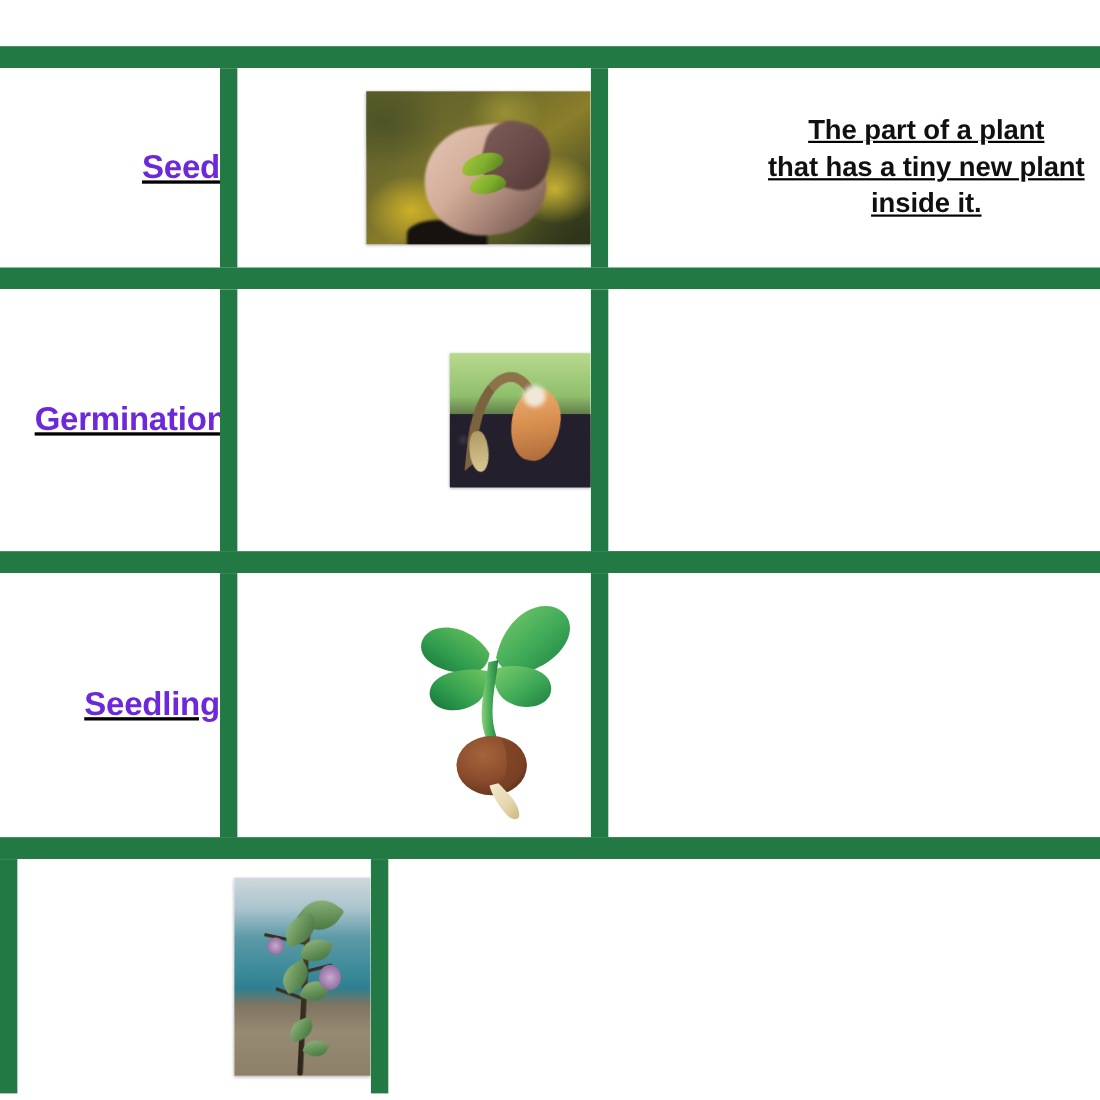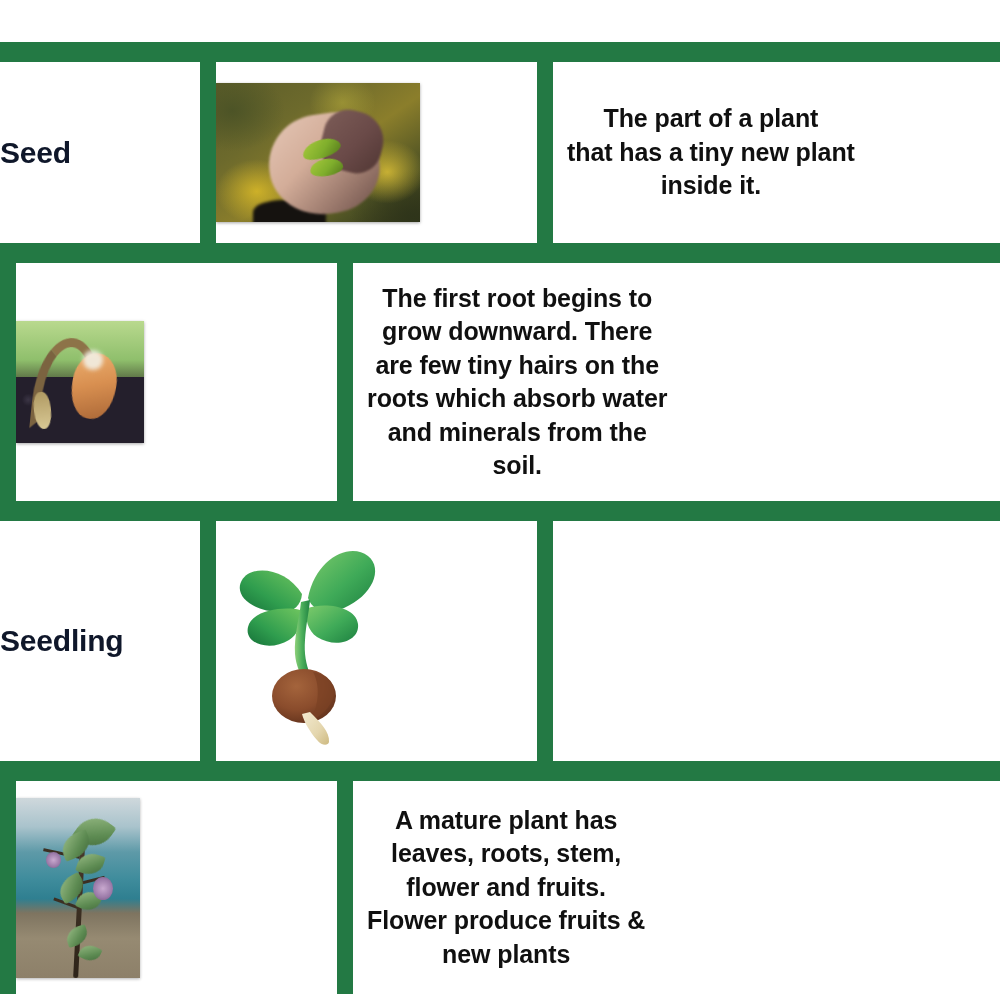--- a/index.html
+++ b/index.html
@@ -44,37 +44,38 @@
     display: flex;
     width: 100%;
     background: #ffffff;
   }
 
   .cell {
     box-sizing: border-box;
     background: #ffffff;
     display: flex;
     align-items: center;
-    justify-content: flex-start;
-    overflow: hidden;
+    justify-content: flex-end;
+    overflow: hidden;
+    text-decoration: underline;
   }
 
   .vrule {
     flex: 0 0 16px;
     background: #237944;
   }
 
   .col-stage  { flex: 0 0 200px; }
   .col-image  { flex: 0 0 321px; }
   .col-text   { flex: 1 1 auto; }
 
   .stage-label {
     font-size: 30px;
     font-weight: bold;
-    color: #0f172a;
+    color: #6d28d9;
     text-align: center;
     line-height: 1.18;
     letter-spacing: -0.2px;
     white-space: nowrap;
   }
   .stage-label.wrap { white-space: normal; }
   .stage-label.overflow {
     
     margin-left: -6px;
     margin-right: -6px;
@@ -309,39 +310,34 @@
       <div class="cell col-text">
         <div class="desc">The part of a plant
 that has a tiny new plant
 inside it.</div>
       </div>
     </div>
 
     <div class="hrule"></div>
 
     <div class="row row-2">
+      <div class="cell col-stage">
+        <div class="stage-label overflow">Germination</div>
+      </div>
       <div class="vrule"></div>
       <div class="cell col-image art">
         <div class="photo-germ">
           <div class="germ-soil"></div>
           <div class="germ-root"></div>
           <div class="germ-roottip"></div>
           <div class="germ-seed"></div>
           <div class="germ-highlight"></div>
         </div>
       </div>
       <div class="vrule"></div>
-      <div class="cell col-text">
-        <div class="desc">The first root begins to
-grow downward. There
-are few tiny hairs on the
-roots which absorb water
-and minerals from the
-soil.</div>
-      </div>
     </div>
 
     <div class="hrule"></div>
 
     <div class="row row-3">
       <div class="cell col-stage">
         <div class="stage-label">Seedling</div>
       </div>
       <div class="vrule"></div>
       <div class="cell col-image art">
@@ -411,23 +407,16 @@
           <div class="mat-leaf l3"></div>
           <div class="mat-leaf l4"></div>
           <div class="mat-leaf l5"></div>
           <div class="mat-leaf l6"></div>
           <div class="mat-leaf l7"></div>
           <div class="mat-flower f1"></div>
           <div class="mat-flower f2"></div>
         </div>
       </div>
       <div class="vrule"></div>
-      <div class="cell col-text">
-        <div class="desc">A mature plant has
-leaves, roots, stem,
-flower and fruits.
-Flower produce fruits &amp;
-new plants</div>
-      </div>
     </div>
 
   </div>
 </div>
 
 </body></html>

